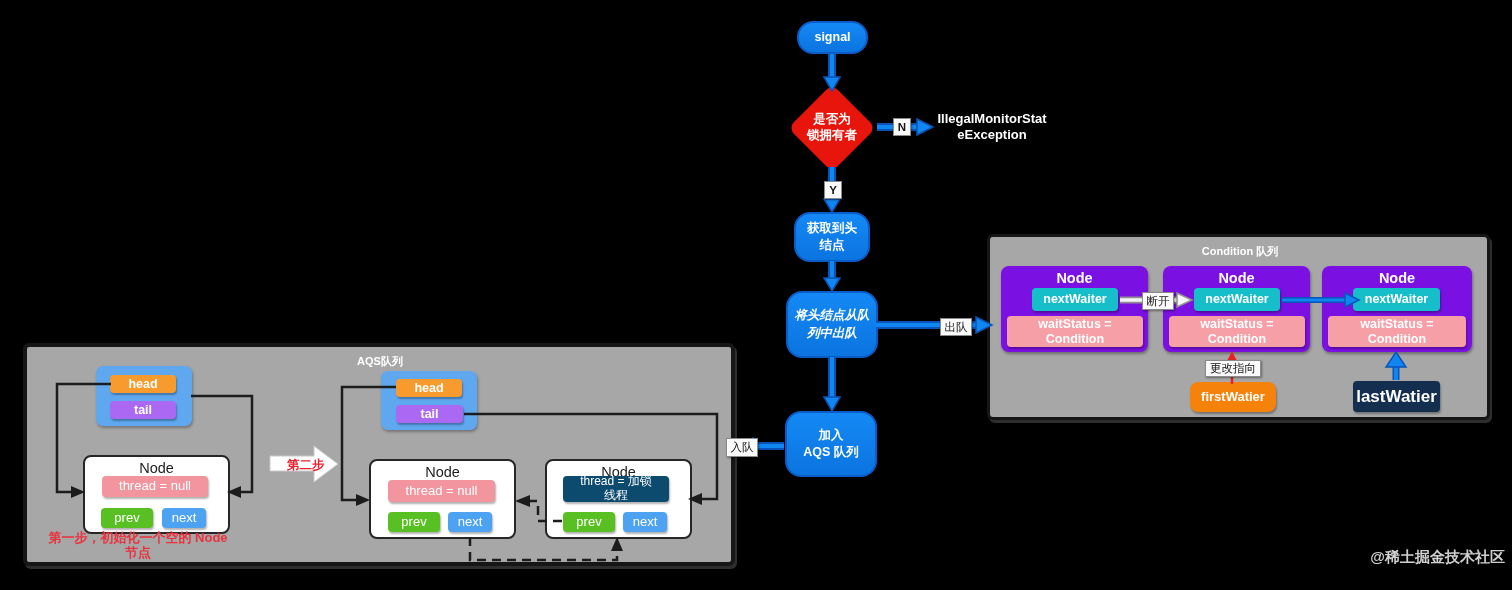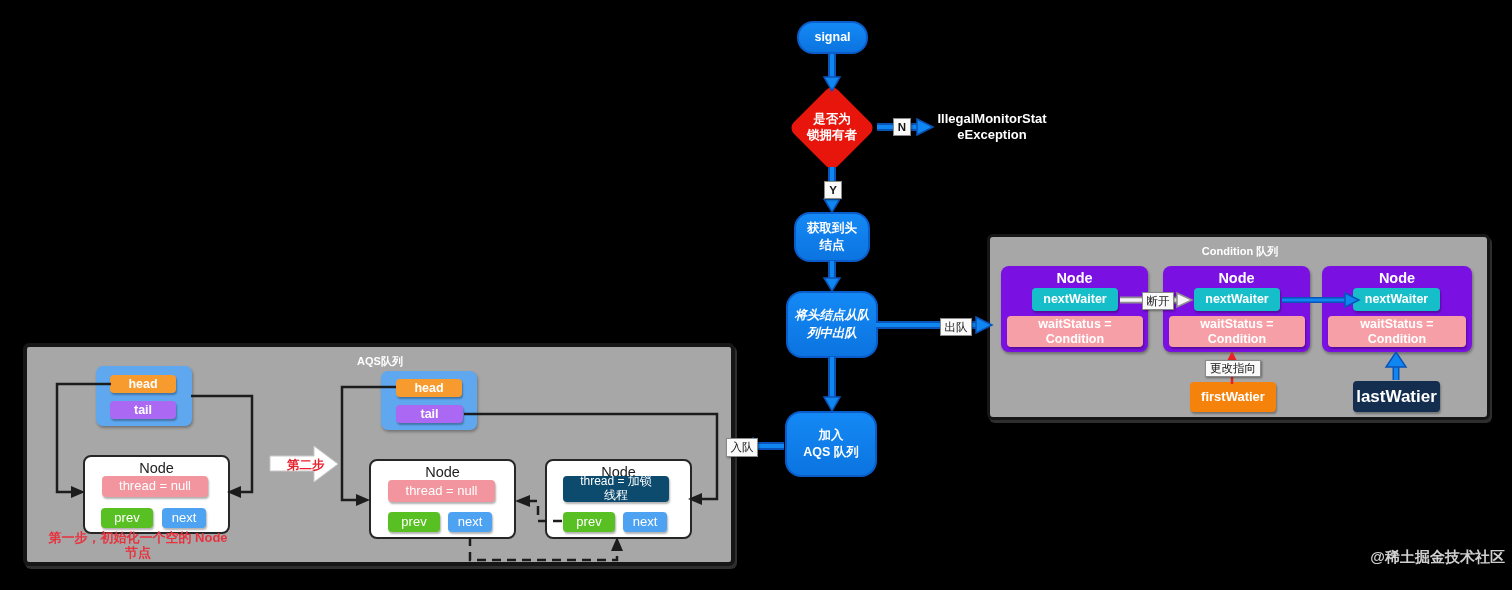--- a/index.html
+++ b/index.html
@@ -102,21 +102,21 @@
 
   <div class="cnode" style="left:1322px;top:266px;width:150px;height:86px;">
     <div class="cnode-title">Node</div>
   </div>
   <div class="chip" style="left:1353px;top:288px;width:87px;height:23px;background:#16bec9;">nextWaiter</div>
   <div class="chip" style="left:1328px;top:316px;width:138px;height:31px;background:#f79fa7;">
     <span>waitStatus =</span>
     <span>Condition</span>
   </div>
 
-  <div class="chip" style="left:1190px;top:382px;width:86px;height:30px;background:#f5820a;font-size:13px;">firstWatier</div>
+  <div class="chip" style="left:1190px;top:382px;width:86px;height:30px;background:#f5820a;font-size:13px;border-radius:8px;">firstWatier</div>
   <div class="chip" style="left:1353px;top:381px;width:87px;height:31px;background:#132e4e;font-size:17px;">lastWatier</div>
 
   <div class="fbox" style="left:797px;top:21px;width:67px;height:29px;">signal</div>
 
   <div class="diamond" style="left:801px;top:97px;width:62px;height:62px;"></div>
   <div class="diamond-text" style="left:792px;top:111px;width:80px;">
     <span style="display:block;">是否为</span>
     <span style="display:block;">锁拥有者</span>
   </div>
 

